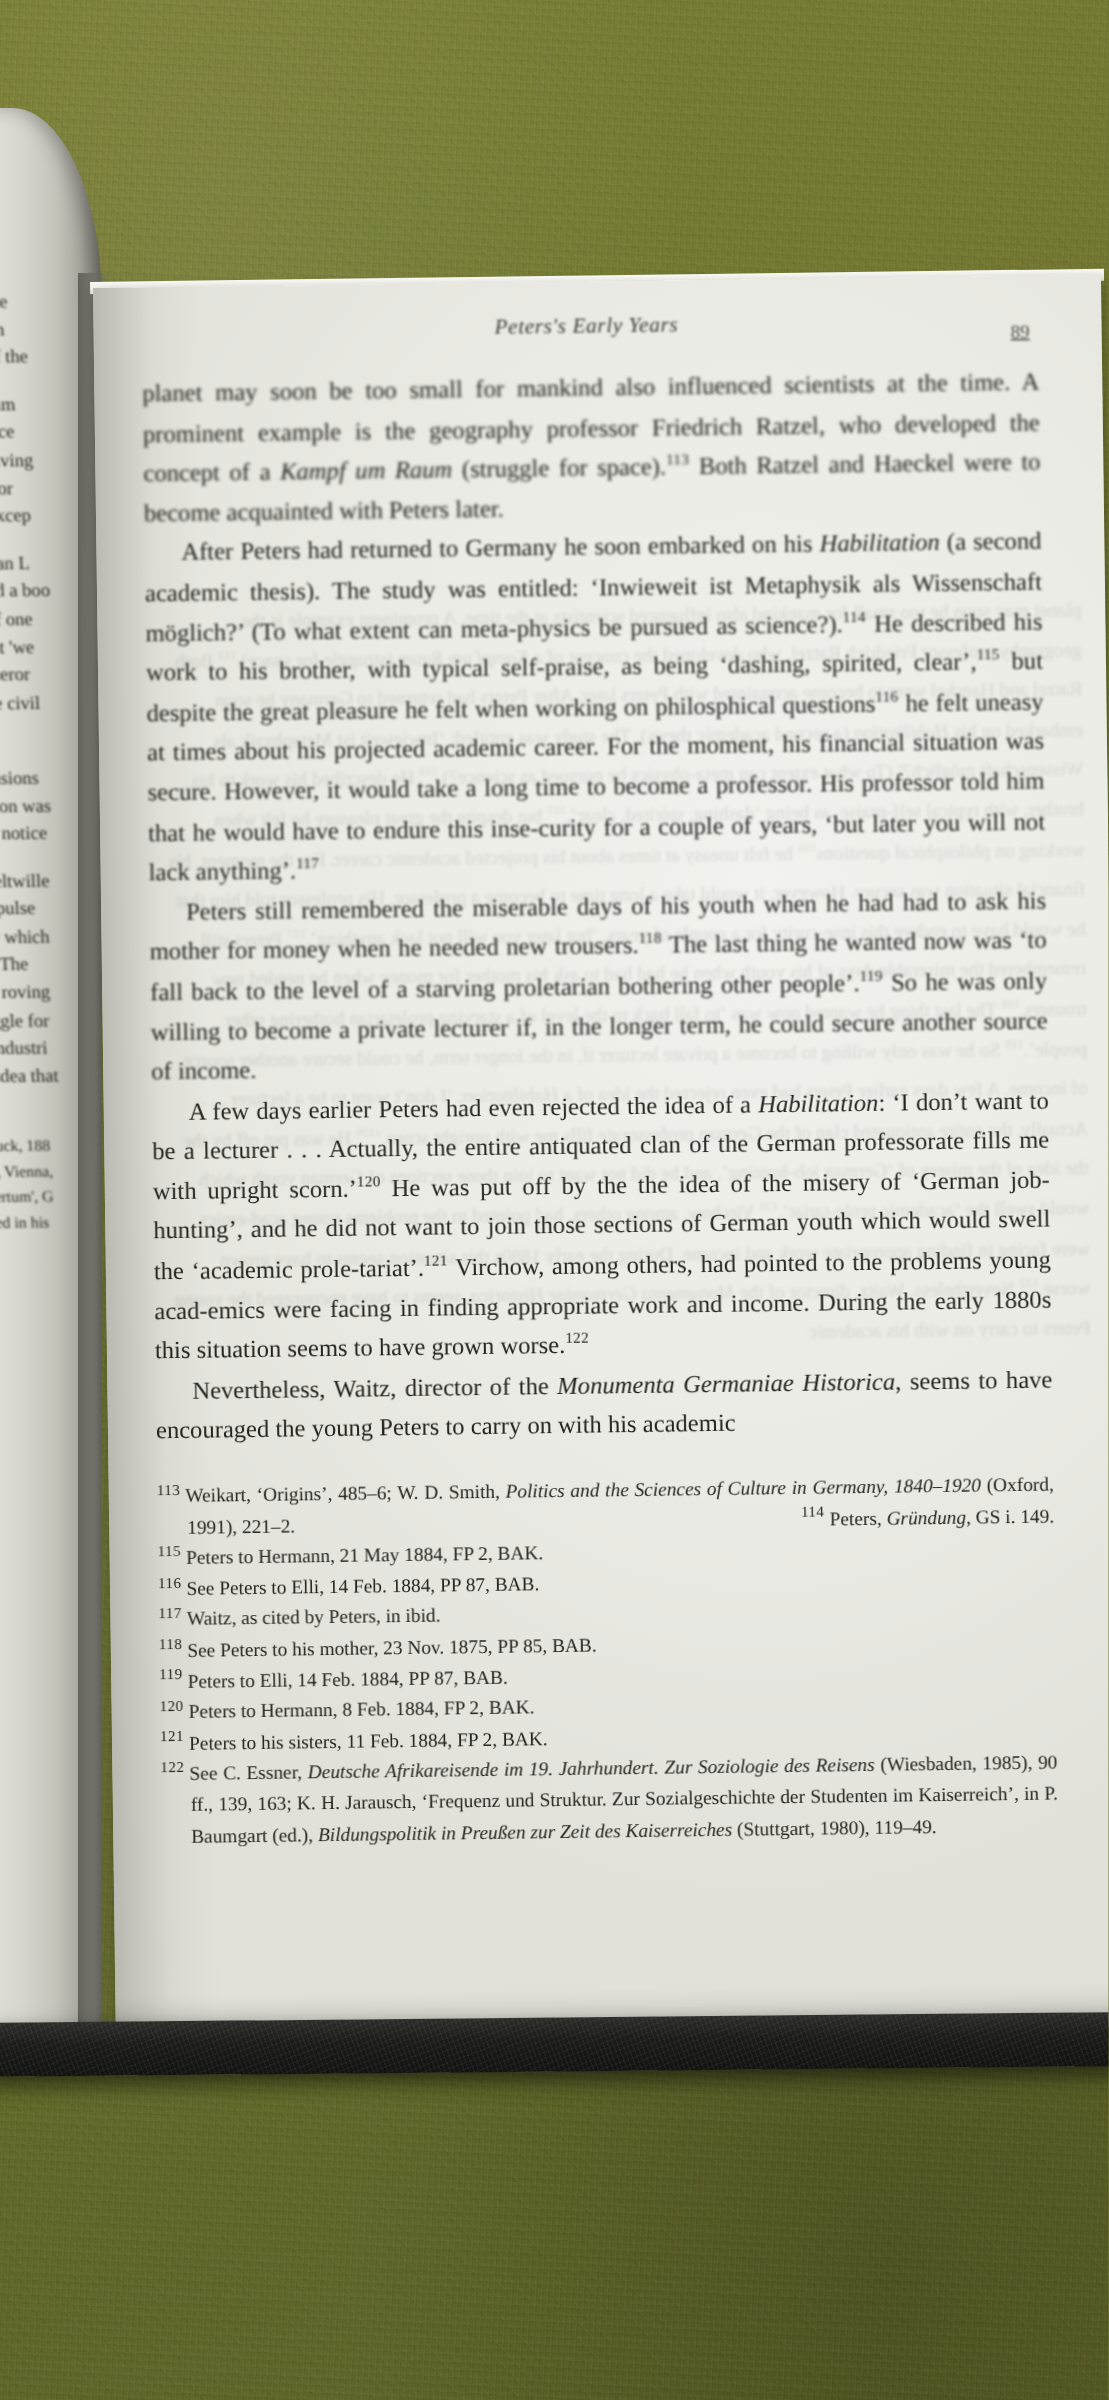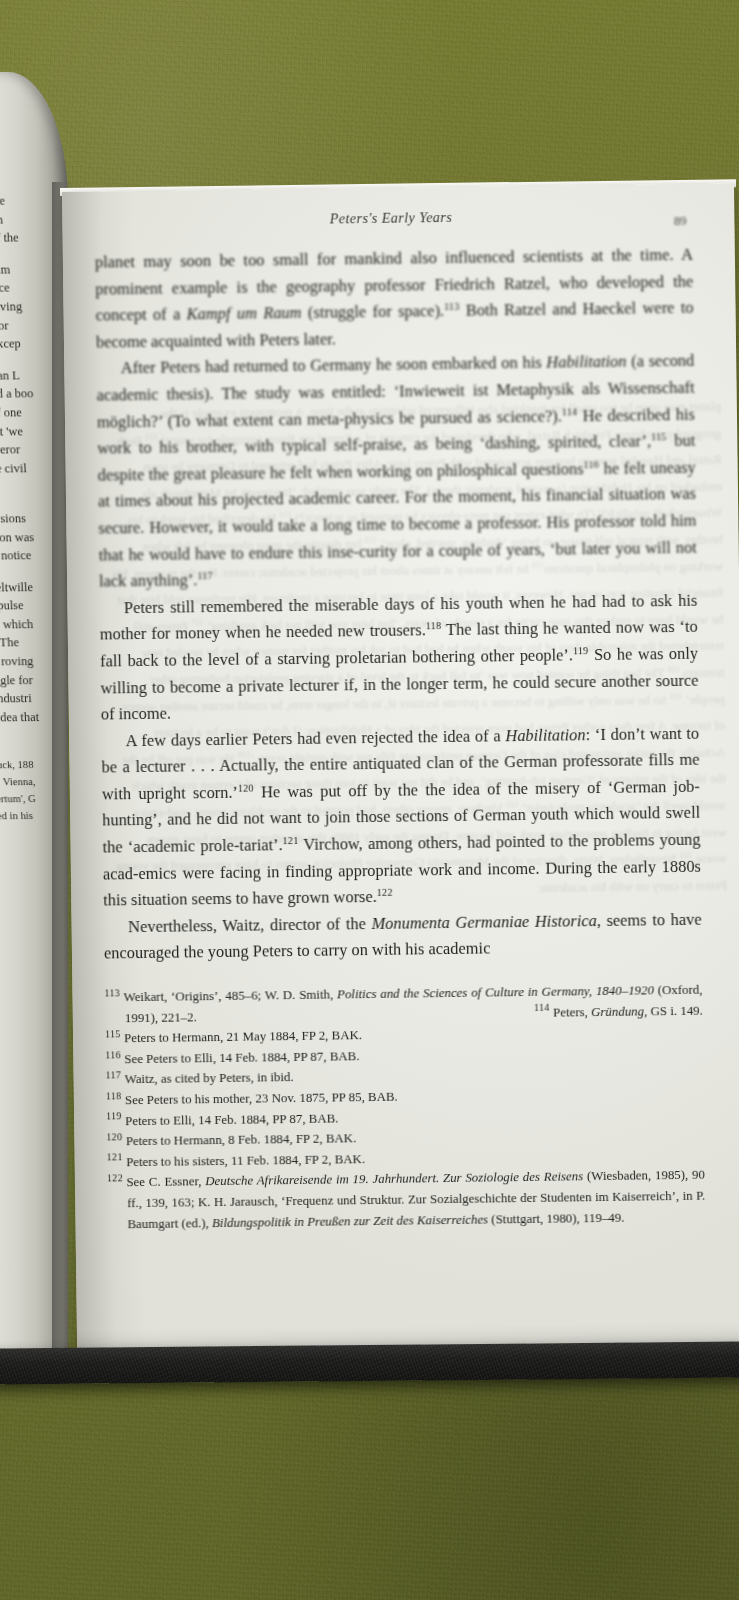--- a/index.html
+++ b/index.html
@@ -171,20 +171,21 @@
     white-space: nowrap;
     filter: blur(0.6px);
   }
   .rh-folio {
     position: absolute;
     right: 6px;
     top: 8px;
     font-size: 12.6px;
     color: #4a4a44;
     filter: blur(0.8px);
+    text-decoration: underline;
   }
 
   
   .maintext {
     font-size: 16.4px;
     line-height: 26.6px;
     color: #24241f;
     text-align: justify;
     text-align-last: left;
     hyphens: manual;

